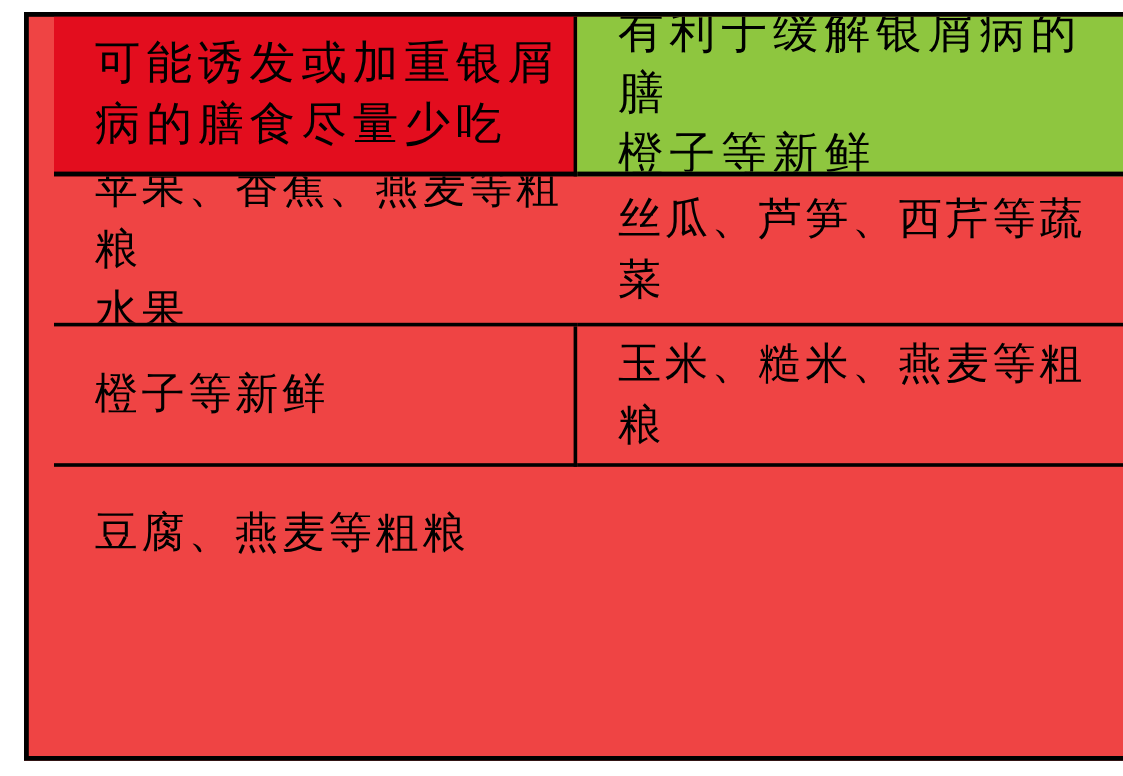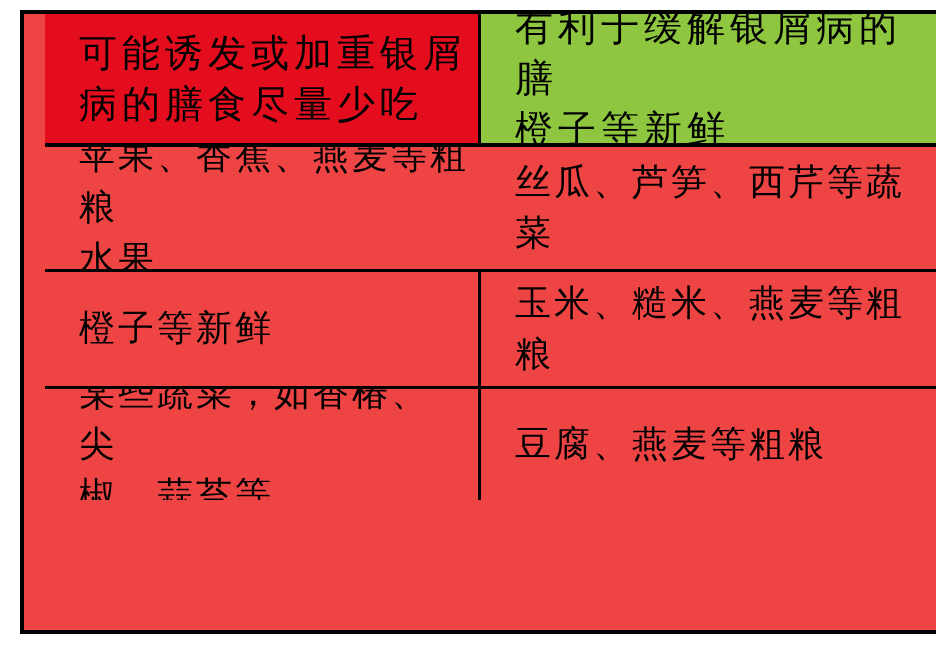--- a/index.html
+++ b/index.html
@@ -85,22 +85,18 @@
       <span>丝瓜、芦笋、西芹等蔬菜</span>
     </div>
 
     <div class="cell col-left">
       <span>橙子等新鲜</span>
     </div>
     <div class="cell">
       <span>玉米、糙米、燕麦等粗粮</span>
     </div>
 
-    <div class="cell col-left row-last">
-      <span>某些蔬菜，如香椿、尖
-椒、蒜苔等</span>
-    </div>
     <div class="cell row-last">
       <span>豆腐、燕麦等粗粮</span>
     </div>
 
   </div>
 </div>
 
 </body></html>

